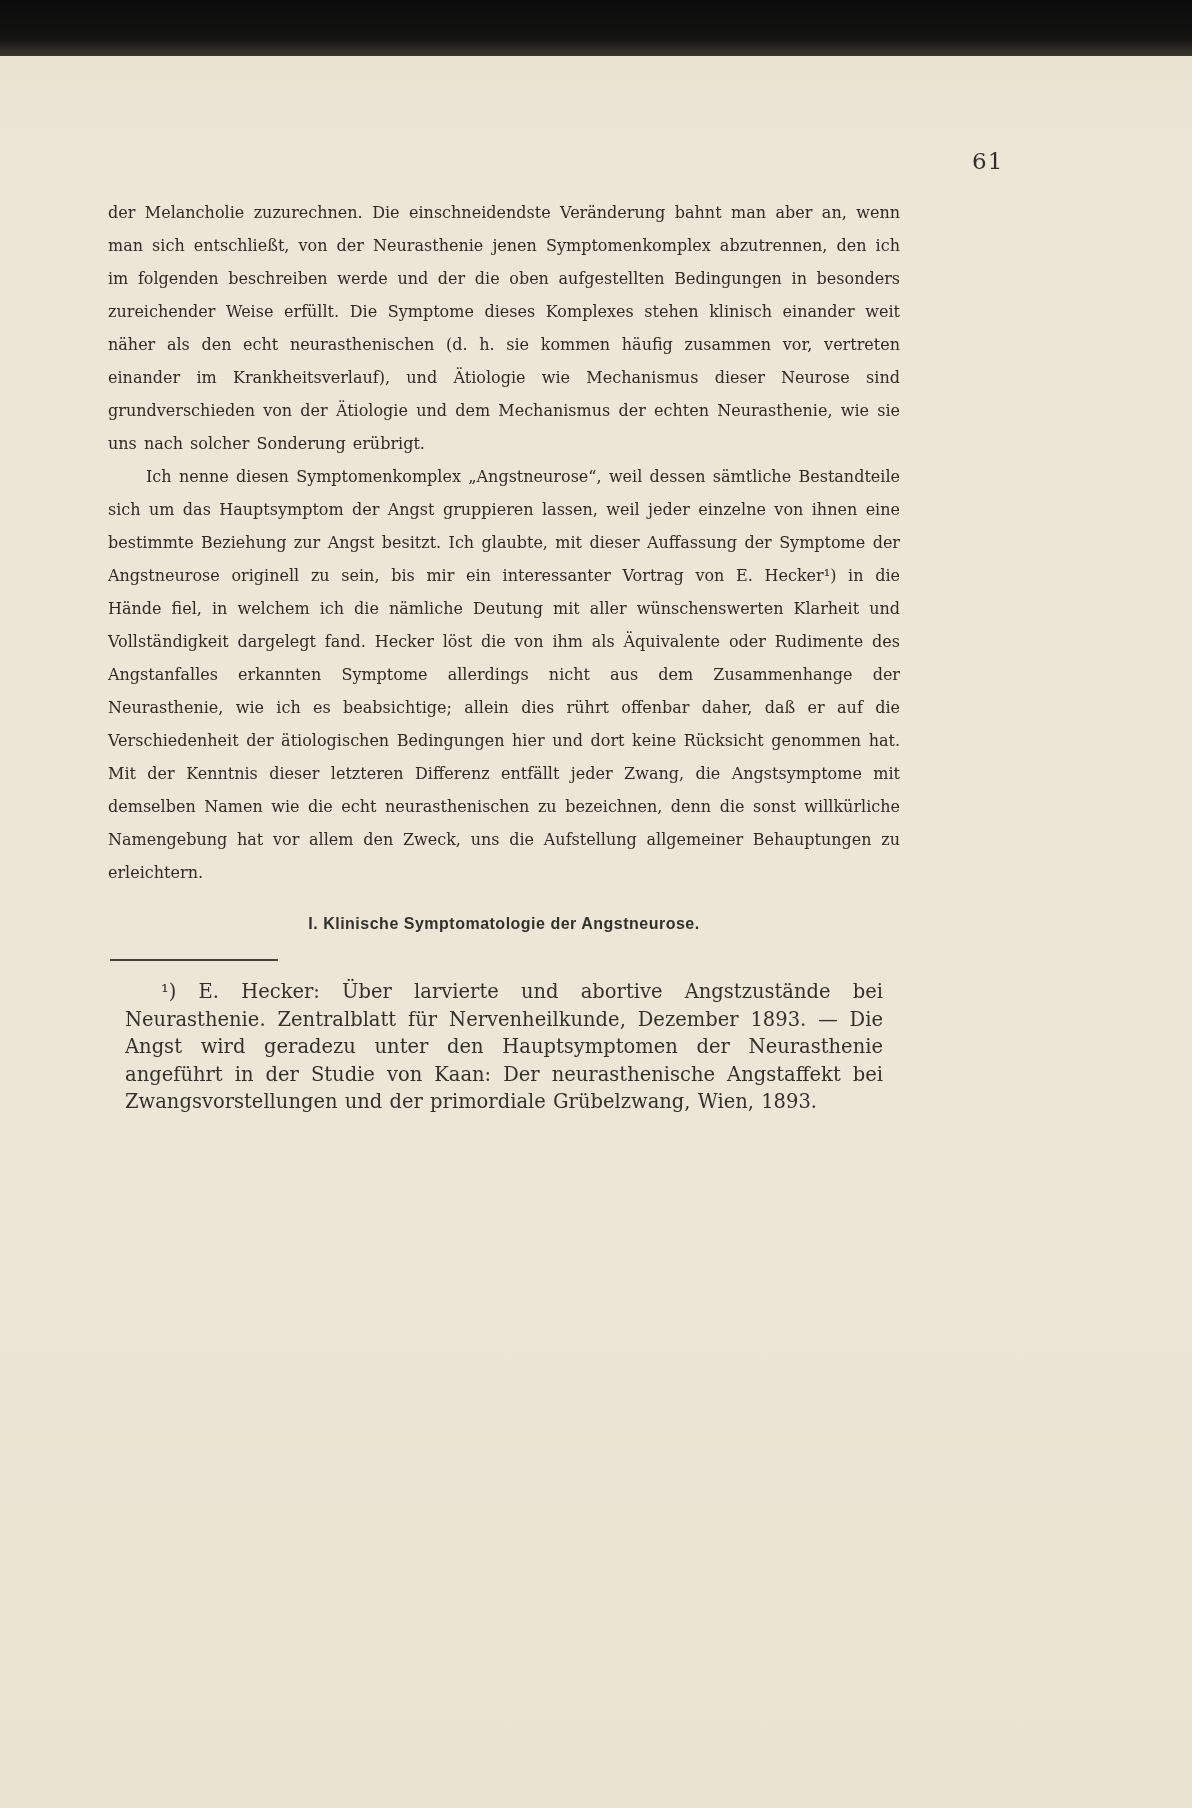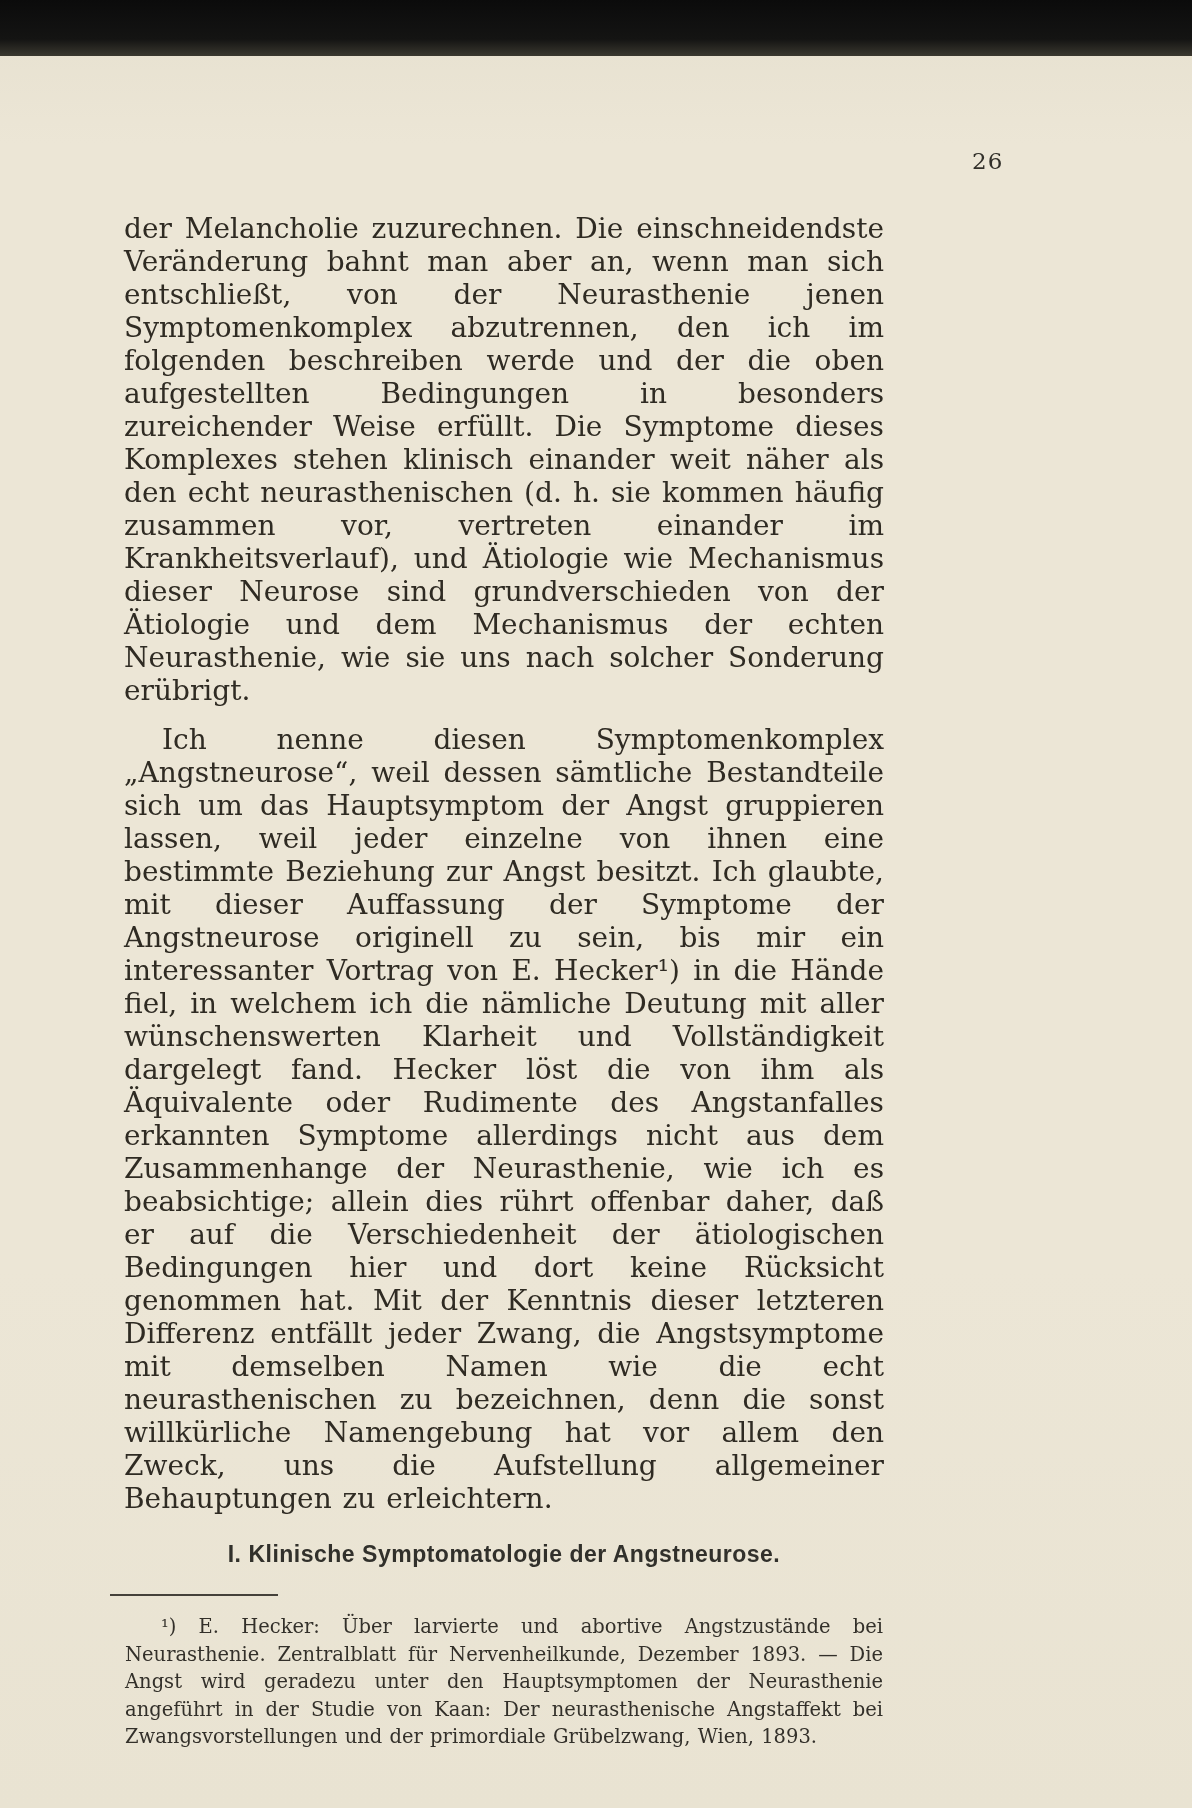--- a/index.html
+++ b/index.html
@@ -33,34 +33,34 @@
     letter-spacing: 1px;
     color: #32302a;
   }
   .text-block {
     position: absolute;
     top: 196px;
     left: 108px;
     width: 792px;
   }
   .para {
-    margin: 16px;
-    font-size: 28px;
+    margin: 0;
+    font-size: 16px;
     line-height: 33px;
     text-align: justify;
     word-spacing: 2px;
   }
   .para.indent {
     text-indent: 38px;
   }
   .section-heading {
     margin: 26px 0 22px 0;
     font-family: "Liberation Sans", sans-serif;
     font-weight: 700;
-    font-size: 23px;
+    font-size: 16px;
     letter-spacing: 0.5px;
     text-align: center;
     color: #31302b;
   }
   .footnote-rule {
     width: 168px;
     height: 0;
     border: none;
     border-top: 2px solid #45413a;
     margin: 26px 0 14px 2px;
@@ -75,21 +75,21 @@
     color: #33302a;
   }
 </style>
 </head>
 <body>
 
 <div class="scan">
 
   <div class="top-band"></div>
 
-  <div class="page-number">26</div>
+  <div class="page-number">61</div>
 
   <div class="text-block">
 
     <p class="para">der Melancholie zuzurechnen. Die einschneidendste Veränderung bahnt man aber an, wenn man sich entschließt, von der Neurasthenie jenen Symptomenkomplex abzutrennen, den ich im folgenden beschreiben werde und der die oben aufgestellten Bedingungen in besonders zureichender Weise erfüllt. Die Symptome dieses Komplexes stehen klinisch einander weit näher als den echt neurasthenischen (d. h. sie kommen häufig zusammen vor, vertreten einander im Krankheitsverlauf), und Ätiologie wie Mechanismus dieser Neurose sind grundverschieden von der Ätiologie und dem Mechanismus der echten Neurasthenie, wie sie uns nach solcher Sonderung erübrigt.</p>
 
     <p class="para indent">Ich nenne diesen Symptomenkomplex „Angstneurose“, weil dessen sämtliche Bestandteile sich um das Hauptsymptom der Angst gruppieren lassen, weil jeder einzelne von ihnen eine bestimmte Beziehung zur Angst besitzt. Ich glaubte, mit dieser Auffassung der Symptome der Angstneurose originell zu sein, bis mir ein interessanter Vortrag von E. Hecker¹) in die Hände fiel, in welchem ich die nämliche Deutung mit aller wünschenswerten Klarheit und Vollständigkeit dargelegt fand. Hecker löst die von ihm als Äquivalente oder Rudimente des Angstanfalles erkannten Symptome allerdings nicht aus dem Zusammenhange der Neurasthenie, wie ich es beabsichtige; allein dies rührt offenbar daher, daß er auf die Verschiedenheit der ätiologischen Bedingungen hier und dort keine Rücksicht genommen hat. Mit der Kenntnis dieser letzteren Differenz entfällt jeder Zwang, die Angstsymptome mit demselben Namen wie die echt neurasthenischen zu bezeichnen, denn die sonst willkürliche Namengebung hat vor allem den Zweck, uns die Aufstellung allgemeiner Behauptungen zu erleichtern.</p>
 
     <h2 class="section-heading">I. Klinische Symptomatologie der Angstneurose.</h2>
 
 

